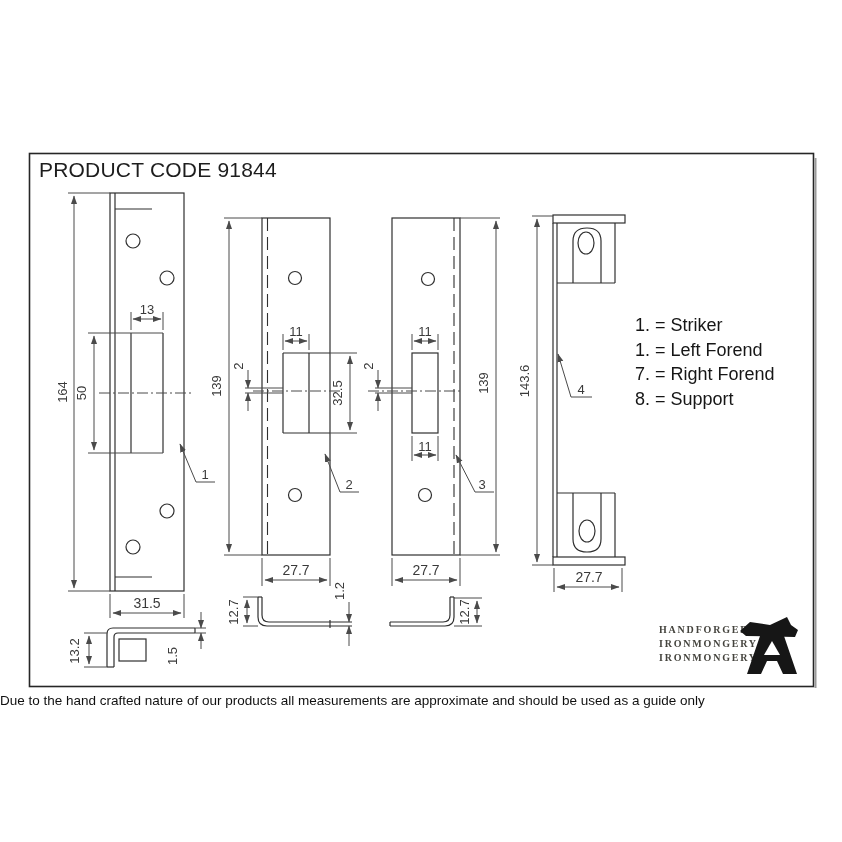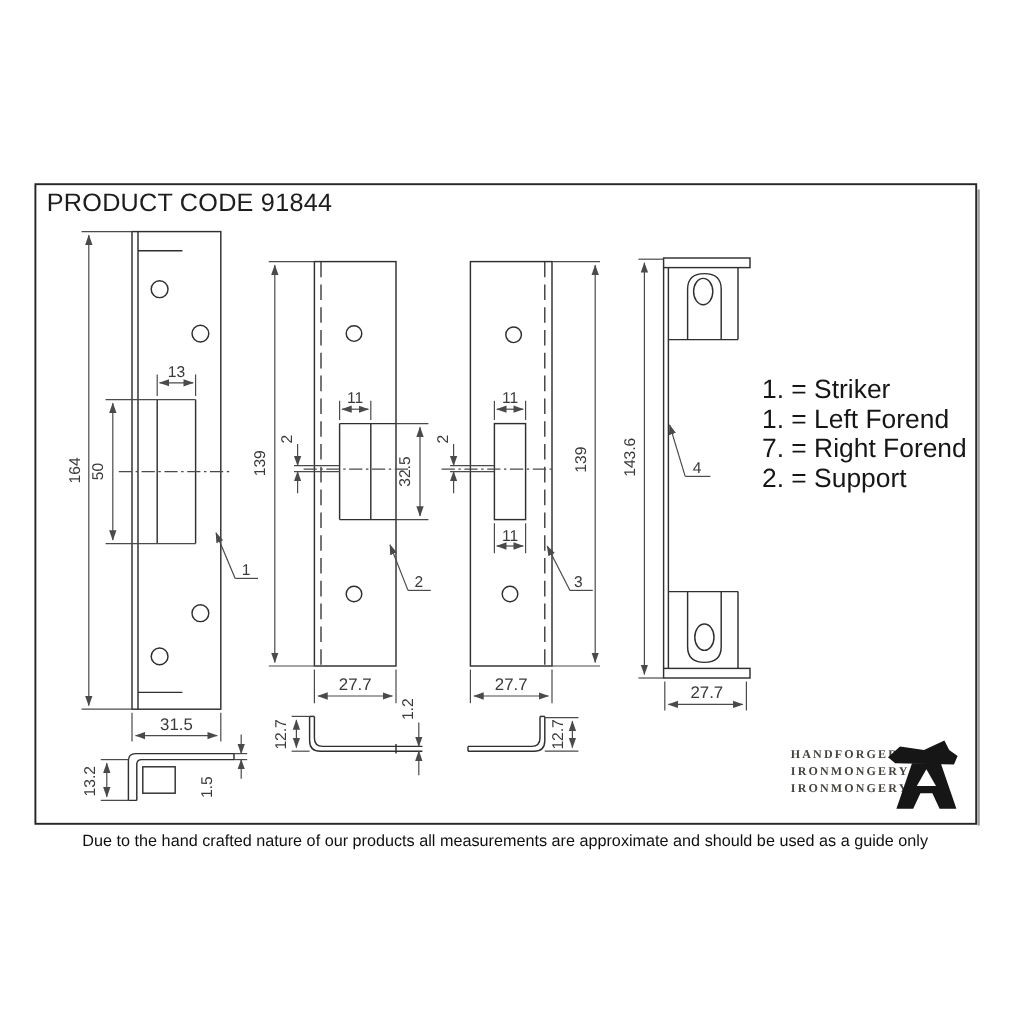--- a/index.html
+++ b/index.html
@@ -1,23 +1,23 @@
 <!DOCTYPE html>
 <html><head>
 <meta charset="utf-8">
 <style>
   html,body{margin:0;padding:0;background:#ffffff;}
   #stage{position:relative;width:842px;height:842px;background:#fff;overflow:hidden;
          font-family:"Liberation Sans",sans-serif;}
   #lineart{position:absolute;left:0;top:0;}
   .title{position:absolute;left:39px;top:158px;font-size:21px;font-weight:400;
          letter-spacing:.2px;color:#1d1d1d;}
-  .legend{position:absolute;left:635px;top:313px;font-size:22px;color:#161616;
+  .legend{position:absolute;left:635px;top:313px;font-size:18px;color:#161616;
           line-height:24.5px;}
-  .disclaimer{position:absolute;left:0;top:693px;width:842px;text-align:center;
+  .disclaimer{position:absolute;left:0;top:693px;width:842px;
           font-size:13.5px;color:#101010;}
   .brandtext{position:absolute;left:659px;top:623px;font-family:"Liberation Serif",serif;
           font-size:10px;font-weight:700;letter-spacing:1.8px;color:#45443e;line-height:14px;}
   .anvil{position:absolute;left:738px;top:612px;}
   
   .pt{stroke:#2f2f2f;stroke-width:1.2;fill:none;}           
   .dm{stroke:#4a4a4a;stroke-width:1;fill:none;}             
   .cl{stroke:#4a4a4a;stroke-width:1;fill:none;stroke-dasharray:11 3 2 3;} 
   .bd{stroke:#2f2f2f;stroke-width:1.1;fill:none;stroke-dasharray:13 6;}   
   .frame{stroke:#262626;stroke-width:1.6;fill:none;}
@@ -213,21 +213,21 @@
       <text class="big" text-anchor="middle" x="589" y="582">27.7</text>
     </g>
   </svg>
 
   <div class="title">PRODUCT CODE 91844</div>
 
   <div class="legend">
     <div>1. = Striker</div>
     <div>1. = Left Forend</div>
     <div>7. = Right Forend</div>
-    <div>2. = Support</div>
+    <div>8. = Support</div>
   </div>
 
   <div class="brandtext">
     <div>HANDFORGED</div>
     <div>IRONMONGERY</div>
     <div>IRONMONGERY</div>
   </div>
   <svg class="anvil" width="62" height="66" viewBox="0 0 62 66">
     <path fill="#161616" d="M2,19 L12,10 L32,13 L49,5 L53,13 L60,18 L57,25 L8,24 Z"></path>
     <path fill="#161616" d="M22,24 L46,24 L59,62 L45,62 L39,49 L29,49 L23,62 L9,62 Z"></path>

